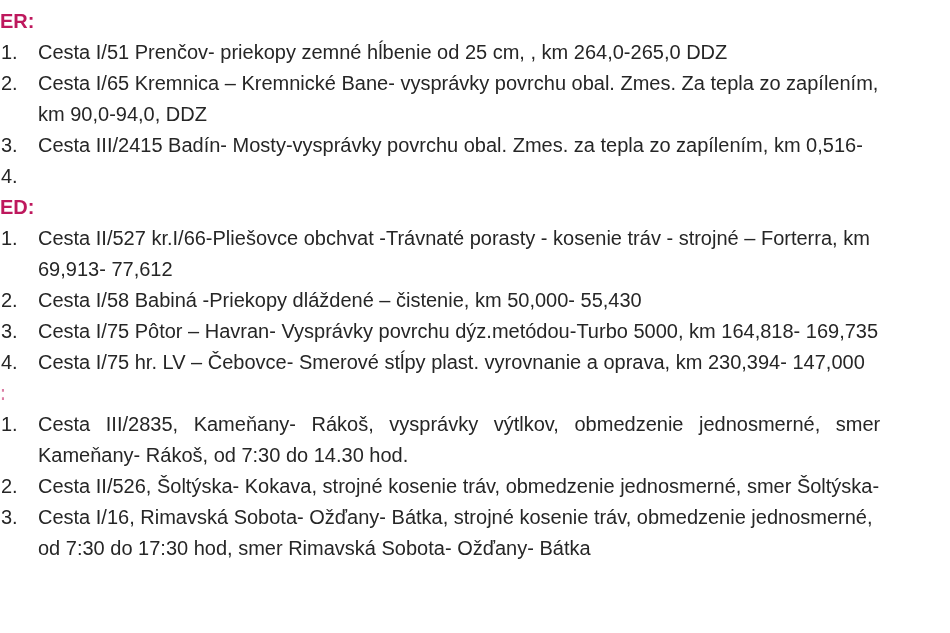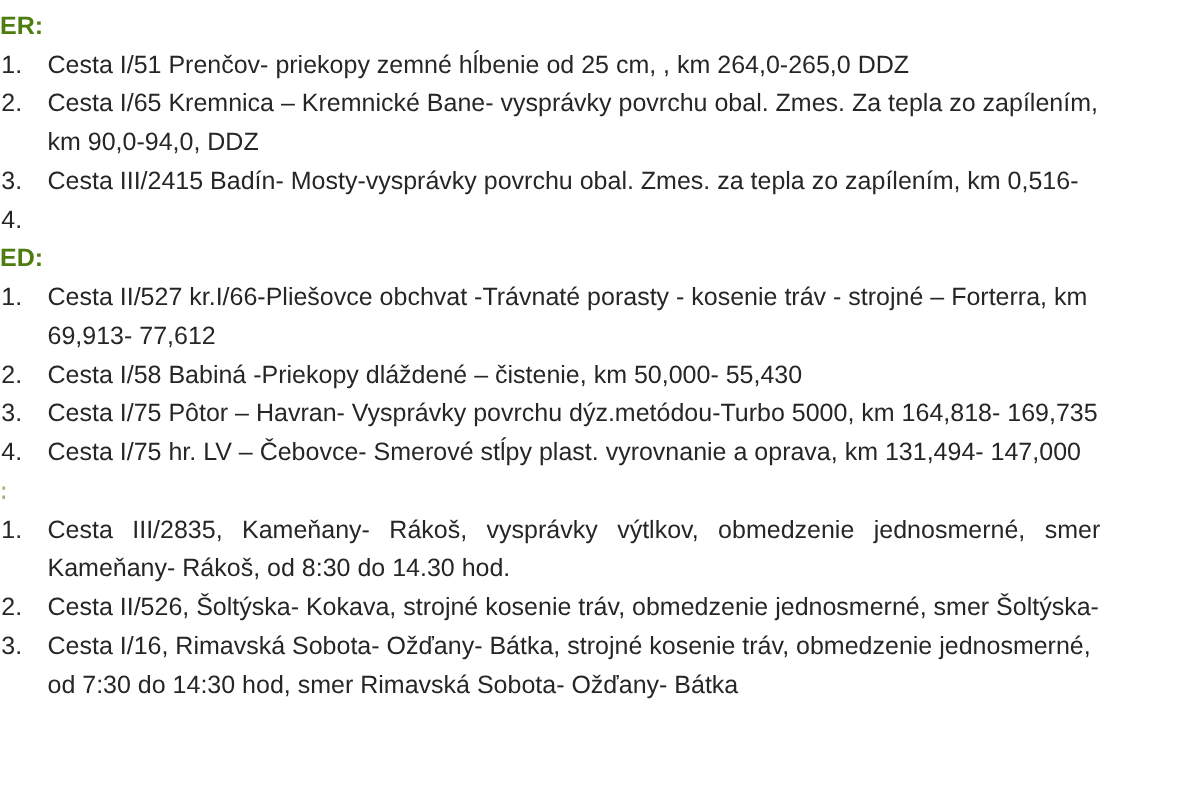--- a/index.html
+++ b/index.html
@@ -18,21 +18,21 @@
     white-space: nowrap;
     position: relative;
     padding-left: 38px;
   }
   .line .num {
     position: absolute;
     left: 1px; top: 0;
   }
   .header {
     padding-left: 0;
-    color: #4d7c0f;
+    color: #be185d;
     font-weight: bold;
   }
   
   .stretch { word-spacing: 10px; }
   
   .sliver {
     display: inline-block;
     width: 4px;
     overflow: hidden;
     opacity: 0.55;
@@ -86,41 +86,41 @@
     <span class="txt">Cesta I/58 Babiná -Priekopy dláždené – čistenie, km 50,000- 55,430</span>
   </div>
 
   <div class="line">
     <span class="num">3.</span>
     <span class="txt">Cesta I/75 Pôtor – Havran- Vysprávky povrchu dýz.metódou-Turbo 5000, km 164,818- 169,735</span>
   </div>
 
   <div class="line">
     <span class="num">4.</span>
-    <span class="txt">Cesta I/75 hr. LV – Čebovce- Smerové stĺpy plast. vyrovnanie a oprava, km 131,494- 147,000</span>
+    <span class="txt">Cesta I/75 hr. LV – Čebovce- Smerové stĺpy plast. vyrovnanie a oprava, km 230,394- 147,000</span>
   </div>
 
   <div class="line header">
     <span class="sliver">:</span>
   </div>
 
   <div class="line stretch">
     <span class="num">1.</span>
     <span class="txt">Cesta III/2835, Kameňany- Rákoš, vysprávky výtlkov, obmedzenie jednosmerné, smer</span>
   </div>
   <div class="line">
-    <span class="txt">Kameňany- Rákoš, od 8:30 do 14.30 hod.</span>
+    <span class="txt">Kameňany- Rákoš, od 7:30 do 14.30 hod.</span>
   </div>
 
   <div class="line">
     <span class="num">2.</span>
     <span class="txt">Cesta II/526, Šoltýska- Kokava, strojné kosenie tráv, obmedzenie jednosmerné, smer Šoltýska-</span>
   </div>
 
   <div class="line">
     <span class="num">3.</span>
     <span class="txt">Cesta I/16, Rimavská Sobota- Ožďany- Bátka, strojné kosenie tráv, obmedzenie jednosmerné,</span>
   </div>
   <div class="line">
-    <span class="txt">od 7:30 do 14:30 hod, smer Rimavská Sobota- Ožďany- Bátka</span>
+    <span class="txt">od 7:30 do 17:30 hod, smer Rimavská Sobota- Ožďany- Bátka</span>
   </div>
 
 </div>
 
 </body></html>

